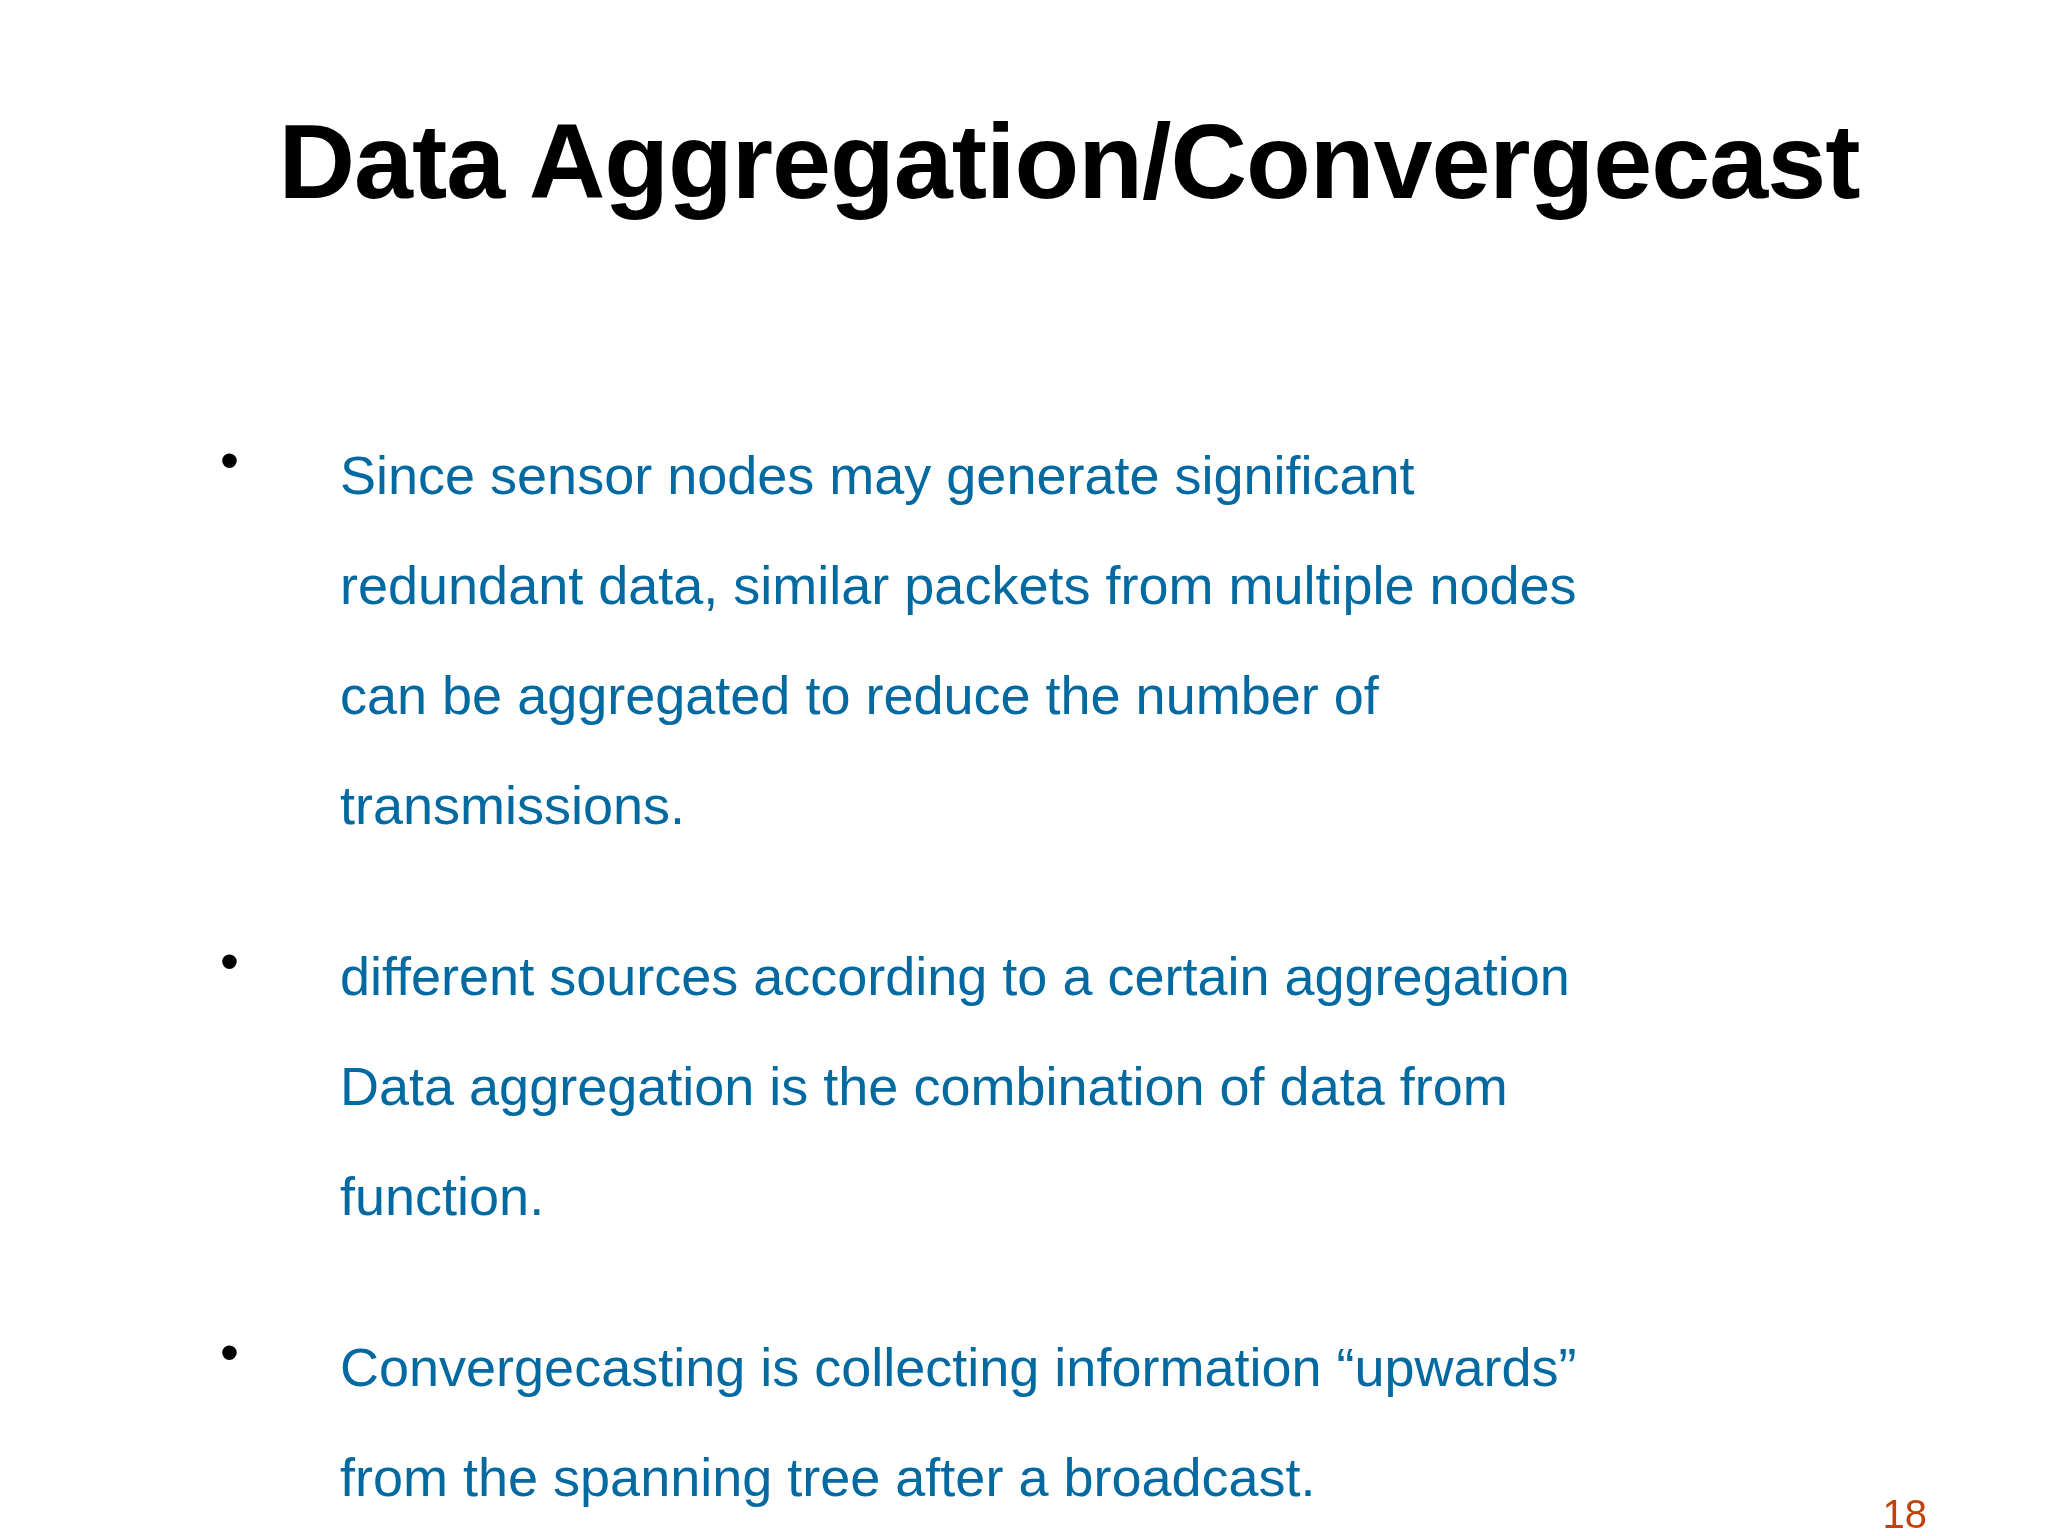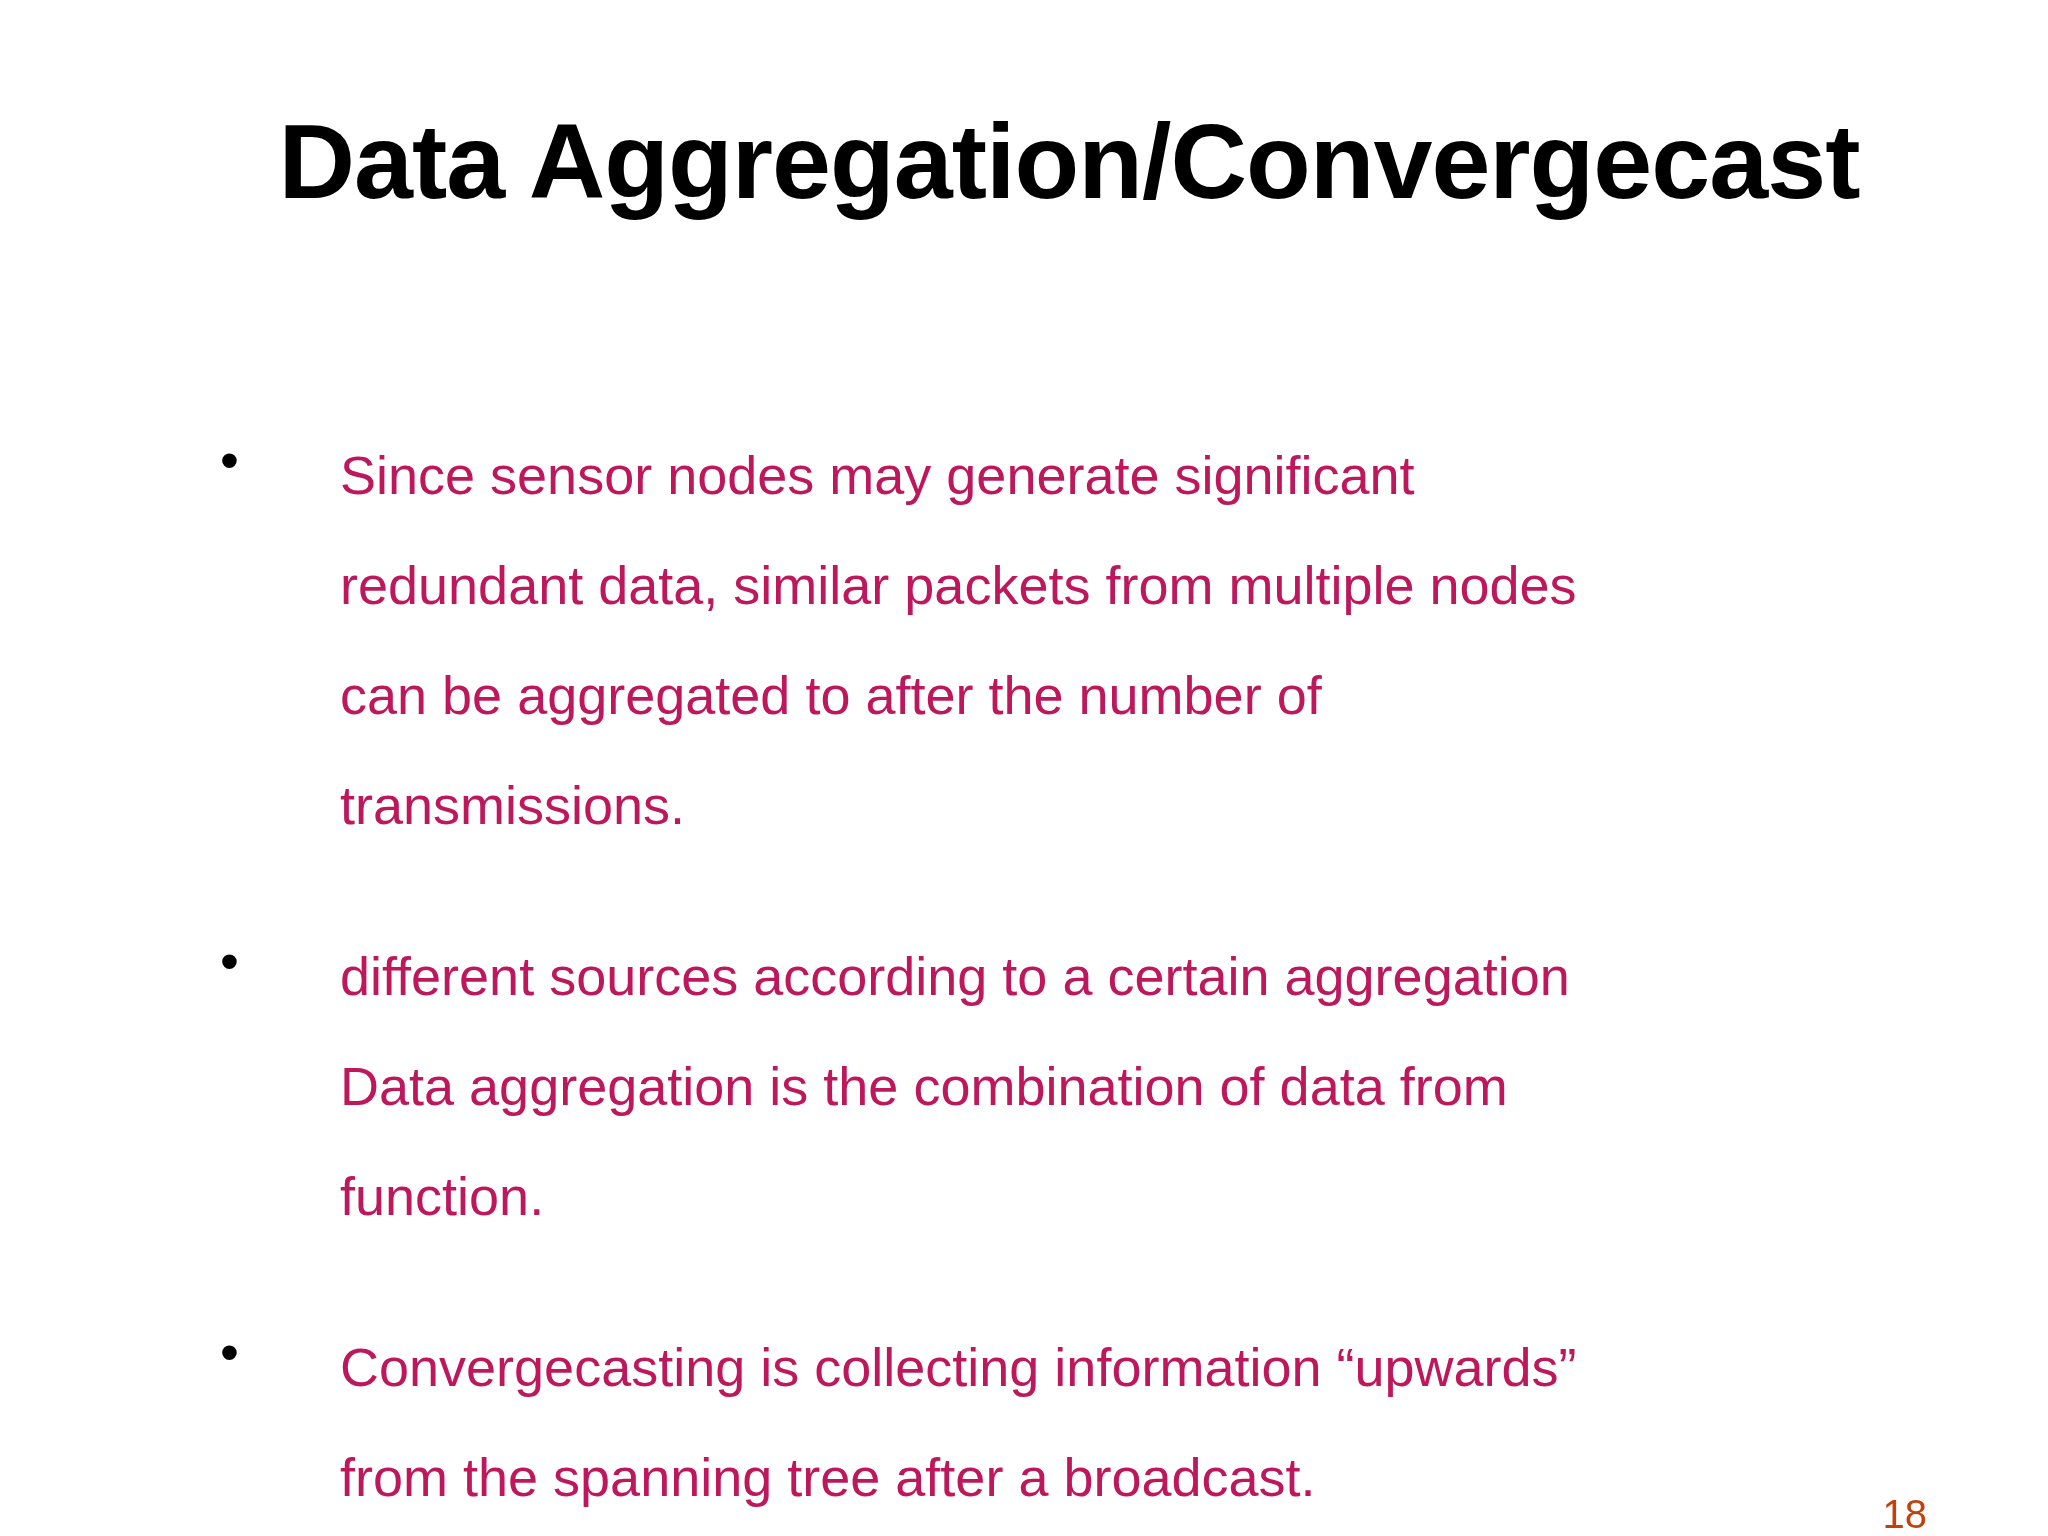--- a/index.html
+++ b/index.html
@@ -44,21 +44,21 @@
     width: 75px;
     font-size: 54px;
     line-height: 95px;
     color: #000000;
   }
   .bullet-text { flex: 1 1 auto; }
   .line {
     font-size: 54px;
     line-height: 95px;
     white-space: nowrap;
-    color: #be185d;
+    color: #0369a1;
   }
   .page-number {
     position: absolute;
     top: 1432px;
     right: 121px;
     font-size: 40px;
     line-height: 44px;
     color: #c2410c;
   }
 </style>
@@ -69,21 +69,21 @@
 
   <h1 class="title">Data Aggregation/Convergecast</h1>
 
   <div class="content">
 
     <div class="bullet-item">
       <div class="bullet-marker">•</div>
       <div class="bullet-text">
         <div class="line">Since sensor nodes may generate significant</div>
         <div class="line">redundant data, similar packets from multiple nodes</div>
-        <div class="line">can be aggregated to after the number of</div>
+        <div class="line">can be aggregated to reduce the number of</div>
         <div class="line">transmissions.</div>
       </div>
     </div>
 
     <div class="bullet-item">
       <div class="bullet-marker">•</div>
       <div class="bullet-text">
         <div class="line">different sources according to a certain aggregation</div>
         <div class="line">Data aggregation is the combination of data from</div>
         <div class="line">function.</div>

